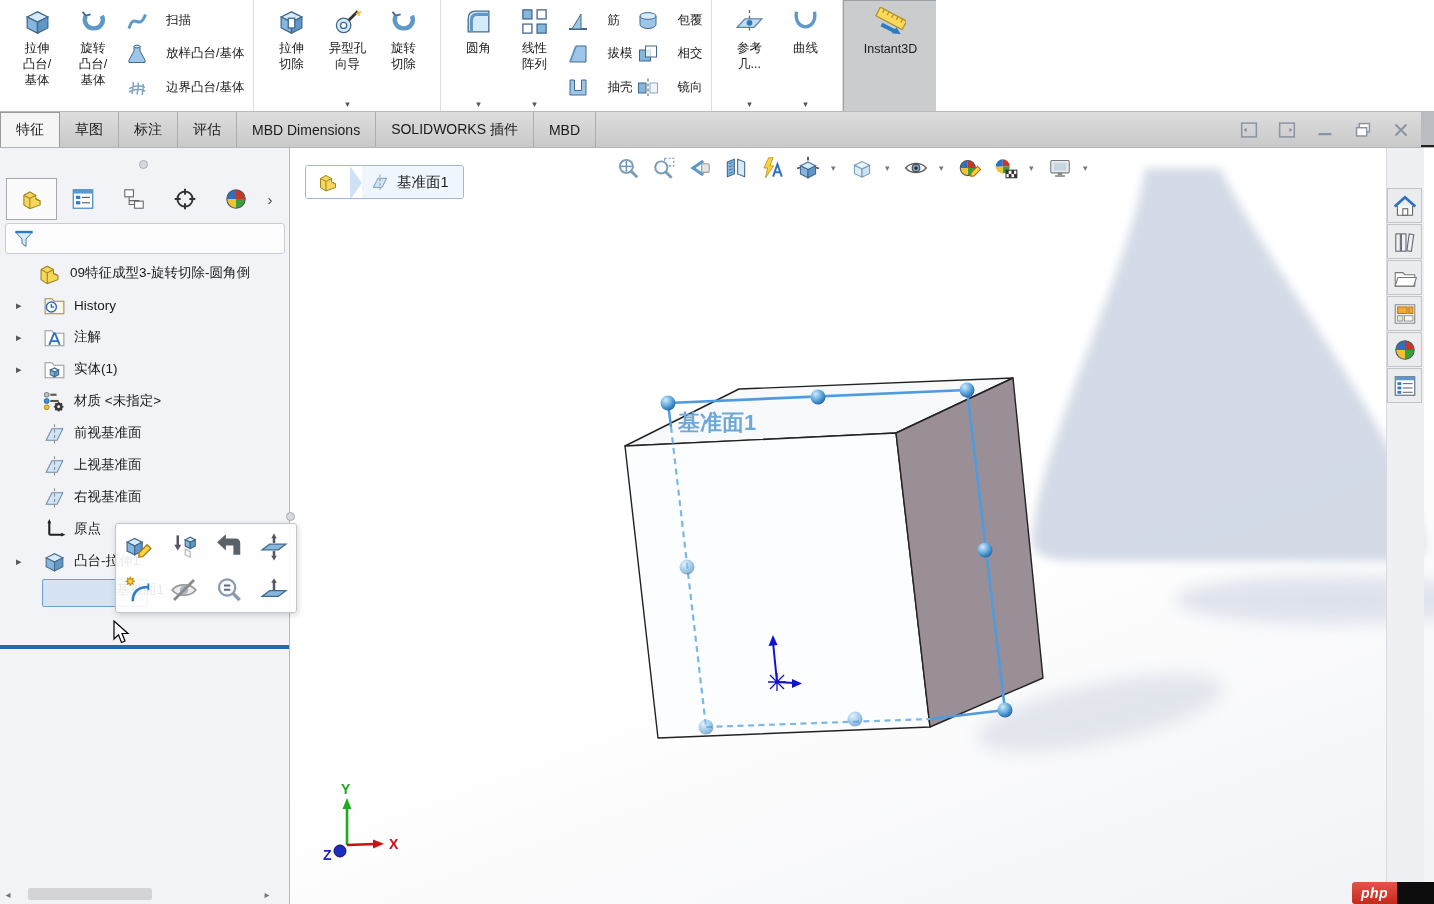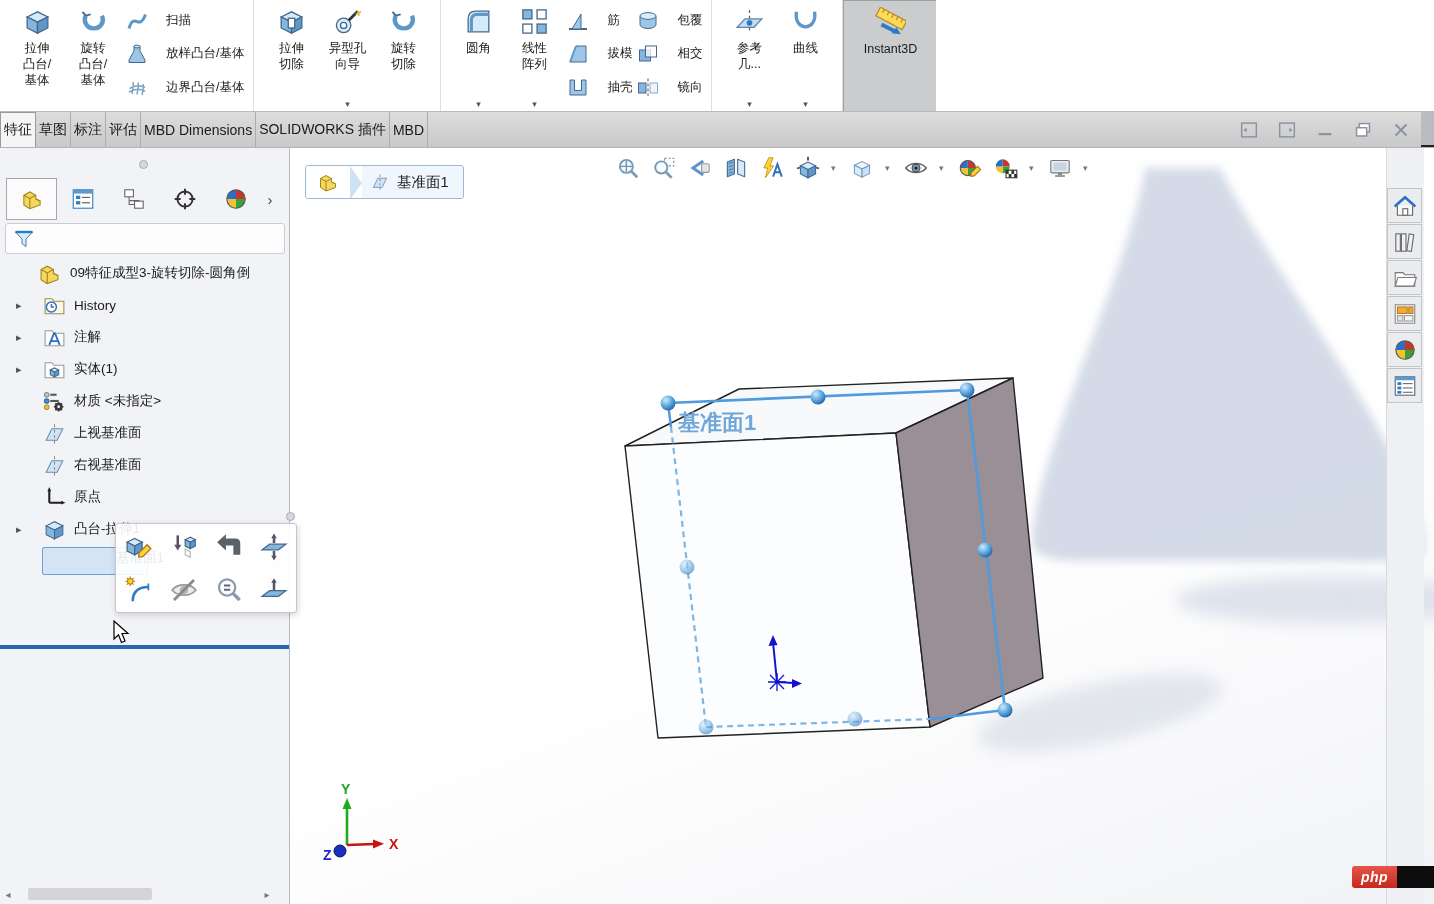--- a/index.html
+++ b/index.html
@@ -11,21 +11,21 @@
   .rbig{position:relative;width:56px;display:flex;flex-direction:column;align-items:center;padding:3px 0 4px;cursor:default}
   .rbig .rlbl{white-space:pre-line;text-align:center;font-size:12.5px;line-height:16px;margin-top:3px}
   .rcol{display:flex;flex-direction:column;justify-content:space-around;padding:1px 0 6px;margin-left:4px}
   .rrow{display:flex;align-items:center;gap:17px;height:33px;font-size:12.5px;white-space:nowrap}
   .ic30{width:31px;height:31px}.ic24{width:24px;height:24px}.ic26{width:26px;height:26px}.ic20{width:20px;height:20px}
   .caret{position:absolute;bottom:1px;left:50%;transform:translateX(-50%);font-size:9px;color:#555;line-height:9px}
   .rgroup.pressed{background:#caccce;border:1px solid #9aa0a6;border-bottom:none}
   .rgroup.last{border-right:none}
   
   .tabbar{height:36px;background:linear-gradient(#dddddd,#c9c9c9);display:flex;align-items:stretch;position:relative;border-bottom:1px solid #b4b4b4}
-  .tab{padding:0 3px;display:flex;align-items:center;font-size:14px;border-right:1px solid #adadad;cursor:default}
+  .tab{padding:0 15px;display:flex;align-items:center;font-size:14px;border-right:1px solid #adadad;cursor:default}
   .tab.active{background:#f5f5f5;border:1px solid #9a9a9a;border-bottom:none}
   .wctrls{position:absolute;right:22px;top:0;height:36px;display:flex;align-items:center;gap:16px}
   .wc{width:22px;height:22px}
   .tb-edge{position:absolute;right:0;top:0;width:13px;height:35px;background:#b9bcc0;border-bottom:2px solid #222}
   
   .main{height:756px;display:flex;position:relative}
   .panel{width:290px;background:#f2f3f7;position:relative;border-right:1px solid #b6bac2;flex:none}
   .splitdot{position:absolute;width:9px;height:9px;border-radius:50%;background:#d6d8de;border:1px solid #a9adb6}
   .ptabs{position:absolute;top:30px;left:6px;display:flex;align-items:center}
   .ptab{width:51px;height:42px;display:flex;align-items:center;justify-content:center;cursor:default}
@@ -59,21 +59,21 @@
   .taskband{position:absolute;right:10px;top:0;bottom:0;width:38px;background:#eef0f3;border-left:1px solid #d8dade}
   .taskstrip{position:absolute;right:12px;top:40px;display:flex;flex-direction:column}
   .tp{width:35px;height:35px;background:#ebecee;border:1px solid #c2c4ca;display:flex;align-items:center;justify-content:center;margin-bottom:1px;cursor:default}
   .tp svg{width:26px;height:26px}
   
   .ctxpop{position:absolute;left:115px;top:523px;width:182px;height:90px;background:rgba(255,255,255,.9);border:1px solid #c4c6ca;border-radius:3px;box-shadow:1px 2px 6px rgba(0,0,0,.16);display:grid;grid-template-columns:repeat(4,1fr);z-index:30}
   .cx{display:flex;align-items:center;justify-content:center;cursor:default}
   .cx svg{width:30px;height:30px}
   .cursor{position:absolute;left:112px;top:620px;z-index:40;width:19px;height:26px}
   
-  .wmark{position:absolute;right:0;bottom:16px;display:flex;z-index:50}
+  .wmark{position:absolute;right:0;bottom:0;display:flex;z-index:50}
   .wm-badge{width:45px;height:22px;background:linear-gradient(#e65548,#c6281c);border-radius:3px 0 0 3px;color:#fff;display:flex;align-items:center;justify-content:center;font-size:14px;font-style:italic;font-weight:bold;letter-spacing:.5px}
   .wm-black{width:37px;height:22px;background:#0d0d0d}
 </style>
 </head>
 <body>
 
 <svg class="hidden-defs" aria-hidden="true">
 <defs>
 <radialGradient id="hg" cx="35%" cy="30%" r="75%">
         <stop offset="0%" stop-color="#cfe9fb"></stop>
@@ -665,20 +665,26 @@
         <svg class="tic">
             <use href="#s-bodies"></use>
           </svg>
         <span class="tlb">实体(1)</span>
       </div>
       <div class="trow">
         <svg class="tic">
             <use href="#s-mat"></use>
           </svg>
         <span class="tlb">材质 &lt;未指定&gt;</span>
+      </div>
+      <div class="trow">
+        <svg class="tic">
+            <use href="#s-pln"></use>
+          </svg>
+        <span class="tlb">前视基准面</span>
       </div>
       <div class="trow">
         <svg class="tic">
             <use href="#s-pln"></use>
           </svg>
         <span class="tlb">上视基准面</span>
       </div>
       <div class="trow">
         <svg class="tic">
             <use href="#s-pln"></use>

